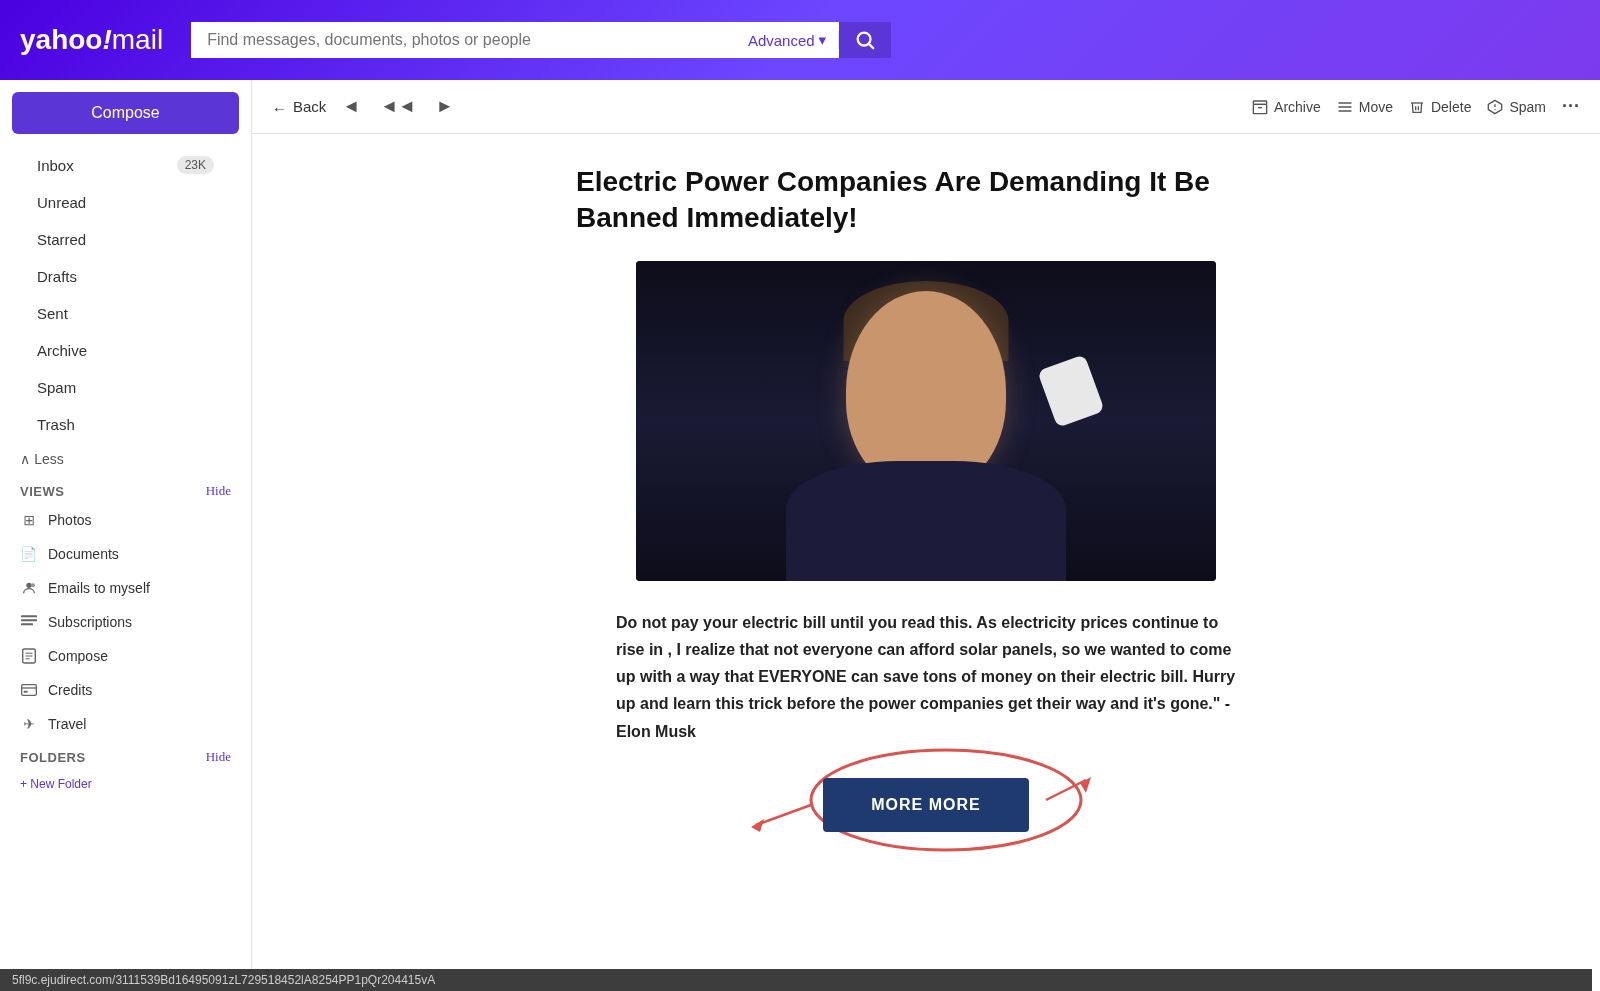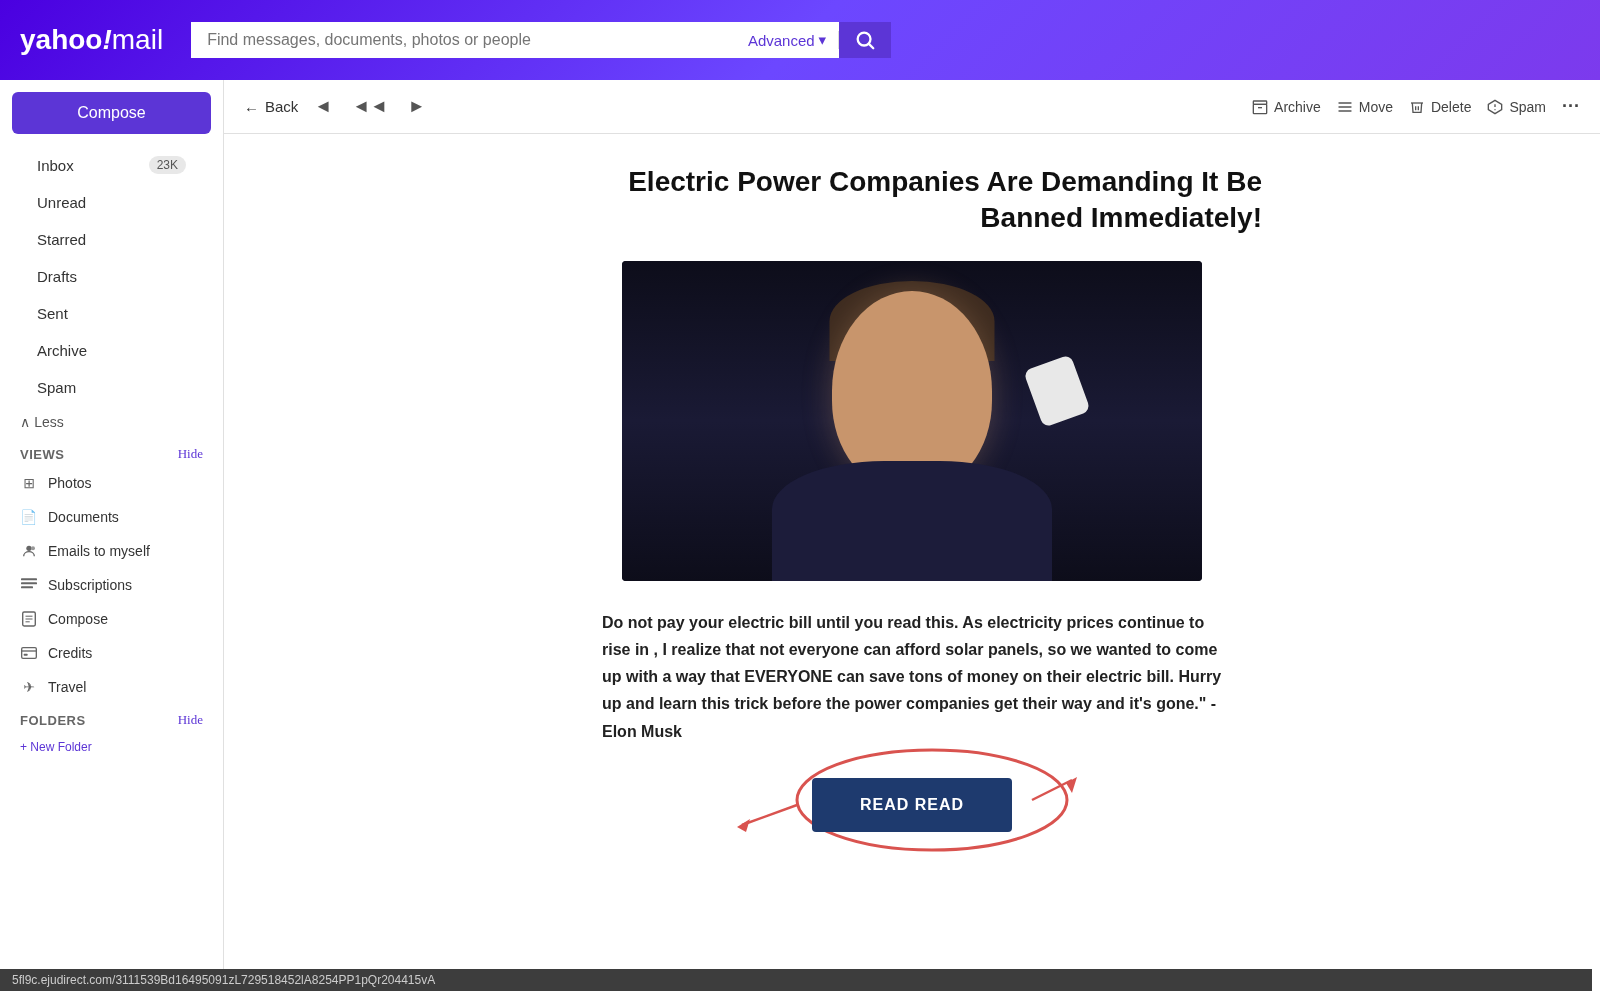--- a/index.html
+++ b/index.html
@@ -64,21 +64,21 @@
     }
 
     
     .main-layout {
       display: flex;
       height: calc(100vh - 80px);
     }
 
     
     .sidebar {
-      width: 224px;
+      width: 252px;
       background: white;
       border-right: 1px solid #e0e0e0;
       overflow-y: auto;
       flex-shrink: 0;
     }
     .compose-btn {
       background: #5c35d6;
       color: white;
       border: none;
       border-radius: 6px;
@@ -224,21 +224,21 @@
       background: white;
       min-height: 100%;
       display: flex;
       flex-direction: column;
       align-items: center;
       padding: 30px 40px;
     }
     .email-title {
       font-size: 28px;
       font-weight: bold;
-      text-align: right;
+      text-align: left;
       color: #111;
       max-width: 700px;
       margin-bottom: 24px;
       line-height: 1.3;
     }
     .email-image-placeholder {
       width: 580px;
       height: 320px;
       background: #1a1a2e;
       border-radius: 4px;
@@ -399,20 +399,23 @@
       <span class="label">Drafts</span>
     </div>
     <div class="nav-item">
       <span class="label">Sent</span>
     </div>
     <div class="nav-item">
       <span class="label">Archive</span>
     </div>
     <div class="nav-item">
       <span class="label">Spam</span>
+    </div>
+    <div class="nav-item">
+      <span class="label">Trash</span>
     </div>
 
     <div class="less-toggle">∧ Less</div>
 
     
     <div class="section-header">
       <span>Views</span>
       <span class="hide-btn">Hide</span>
     </div>
 
@@ -546,21 +549,21 @@
 
             <ellipse cx="200" cy="55" rx="135" ry="50" stroke="#d9534f" stroke-width="3" fill="none"></ellipse>
 
             <line x1="65" y1="60" x2="10" y2="80" stroke="#d9534f" stroke-width="2.5"></line>
 
             <polygon points="5,82 18,74 14,87" fill="#d9534f"></polygon>
 
             <line x1="300" y1="55" x2="340" y2="35" stroke="#d9534f" stroke-width="2.5"></line>
             <polygon points="345,32 334,38 340,48" fill="#d9534f"></polygon>
           </svg>
-          <button class="read-more-btn">READ READ</button>
+          <button class="read-more-btn">MORE MORE</button>
         </div>
 
       </div>
     </div>
   </div>
 </div>
 
 <div class="status-bar">
   <span>5fl9c.ejudirect.com/3111539Bd16495091zL729518452lA8254PP1pQr204415vA</span>
 </div>

